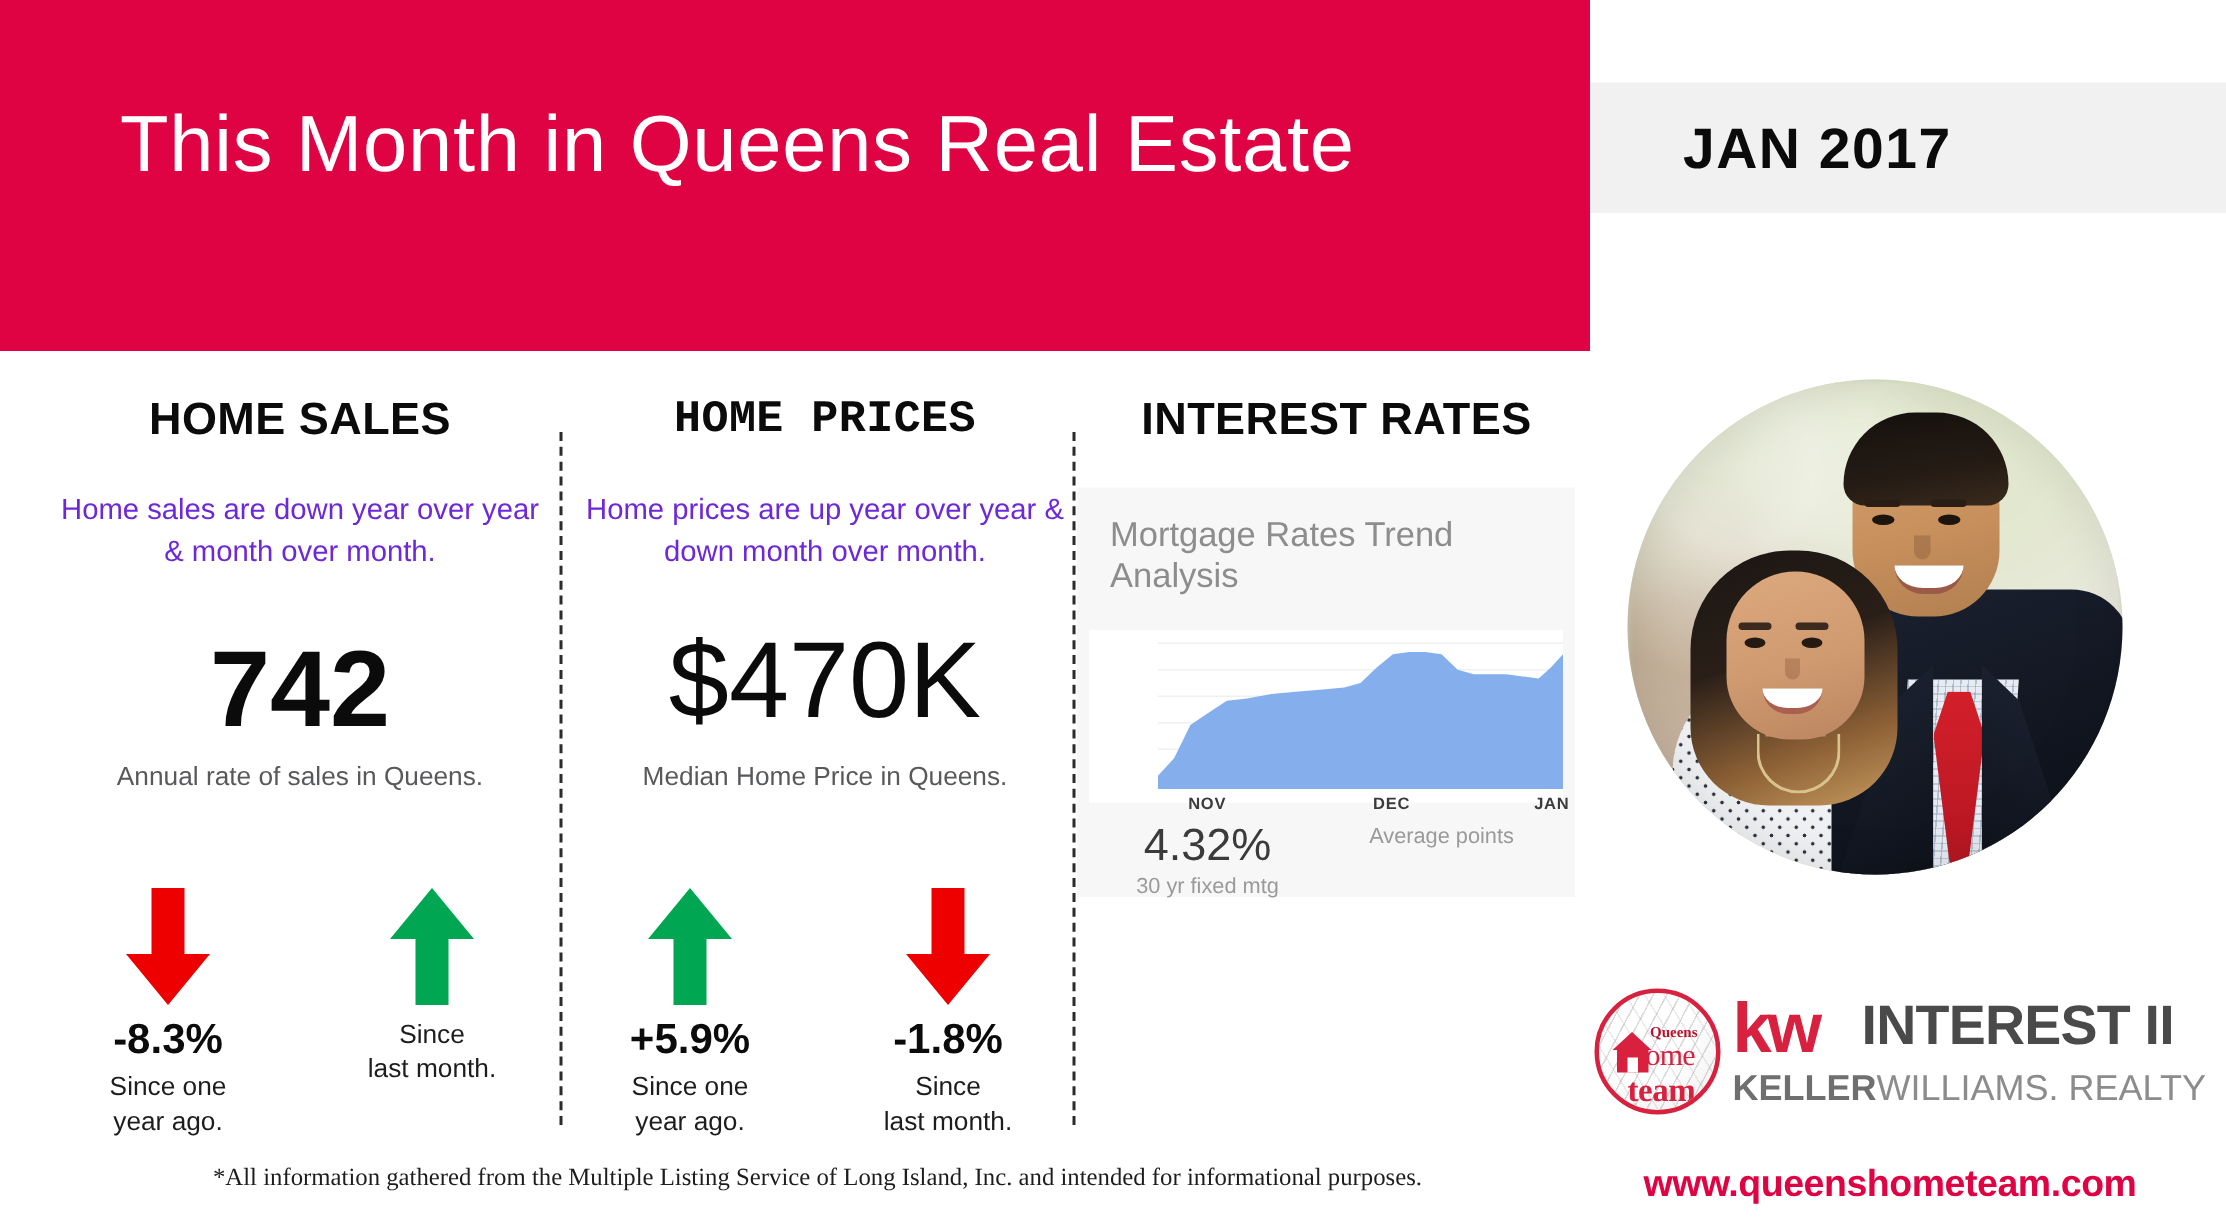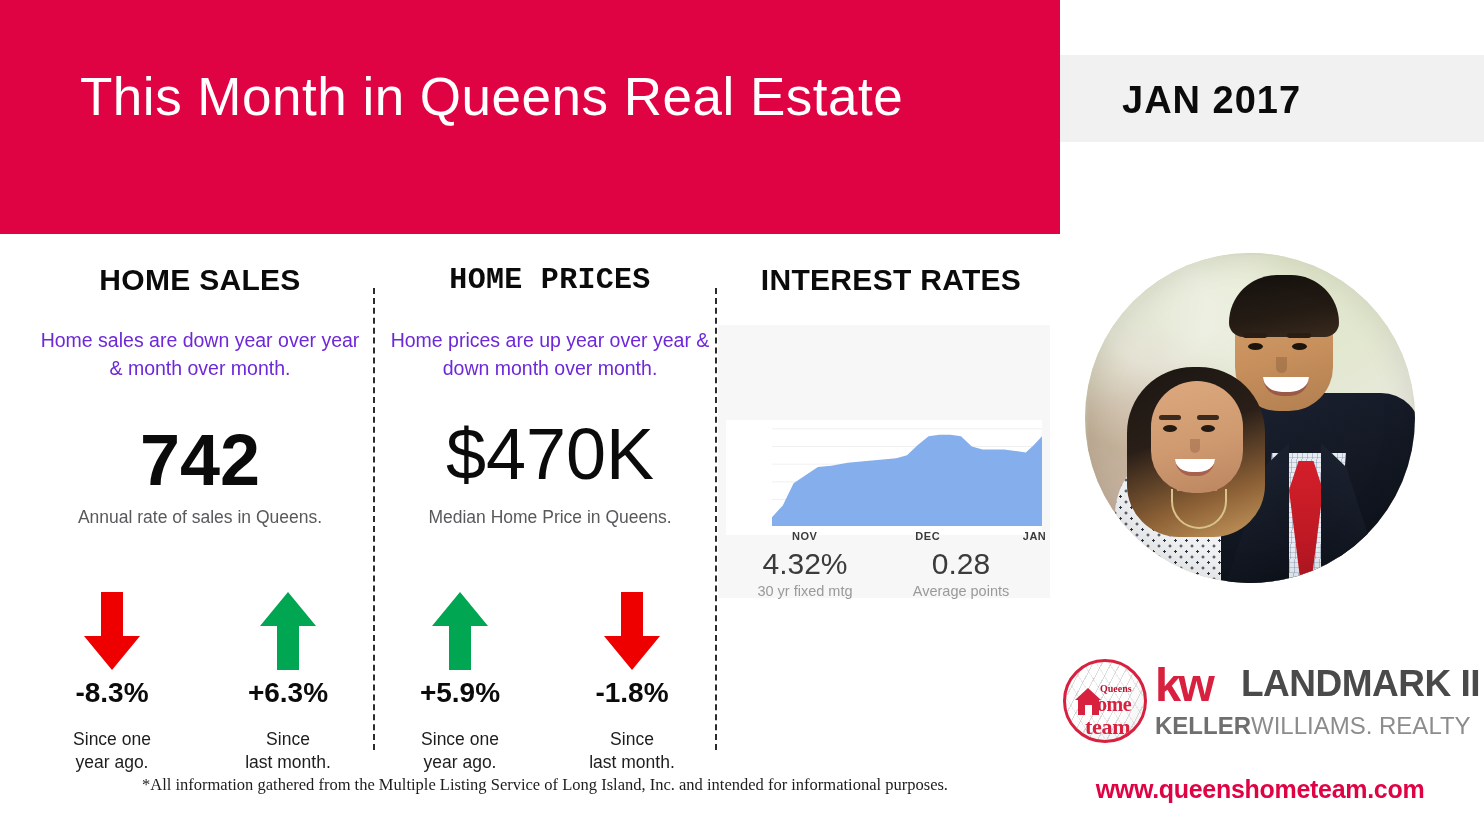--- a/index.html
+++ b/index.html
@@ -82,21 +82,21 @@
   #divider-2{ left:715px; }
 
   
   .stat-block{ position:absolute; width:160px; text-align:center; }
   .arrow{
     position:relative; width:56px; height:78px; margin:0 auto 8px;
   }
   .arrow svg{ display:block; }
   .stat-pct{
     font-size:28px; font-weight:bold; color:#0b0b0b; line-height:1.1;
-    margin-bottom:19px;
+    margin-bottom:4px;
   }
   .stat-note{
     font-size:17.5px; color:#1d1d1d; line-height:1.3;
   }
   #stat-1{ left:32px;  top:592px; }
   #stat-2{ left:208px; top:592px; }
   #stat-3{ left:380px; top:592px; }
   #stat-4{ left:552px; top:592px; }
 
   
@@ -306,21 +306,21 @@
     position:absolute; left:10px; top:17px; width:7px; height:10px;
     background:#ffffff;
   }
   #qht-queens{
     position:absolute; left:34px; top:21px;
     font-size:10px; font-weight:bold; color:#b8142f;
     font-family:"Liberation Serif", serif;
   }
   #qht-home{
     position:absolute; left:31px; top:31px;
-    font-size:20px; font-weight:bold; color:#d8203f;
+    font-size:20px; font-weight:normal; color:#d8203f;
     font-family:"Liberation Serif", serif; letter-spacing:-.5px;
   }
   #qht-team{
     position:absolute; left:19px; top:52px;
     font-size:22px; font-weight:bold; color:#d8203f;
     font-family:"Liberation Serif", serif; letter-spacing:-.3px;
   }
   #kw-mark{
     position:absolute; left:92px; top:4px;
     font-size:47px; font-weight:bold; color:#d8203f;
@@ -367,20 +367,21 @@
 <div class="sub-caption" id="col1-cap">Annual rate of sales in Queens.</div>
 
 <div class="col-title" id="col2-title">HOME PRICES</div>
 <div class="col-desc" id="col2-desc">Home prices are up year over year &amp; down month over month.</div>
 <div class="big-number" id="col2-num">$470K</div>
 <div class="sub-caption" id="col2-cap">Median Home Price in Queens.</div>
 
 <div class="col-title" id="col3-title">INTEREST RATES</div>
 
 <div id="chart-card">
+  <div id="chart-title">Mortgage Rates Trend Analysis</div>
 
   <div id="ylabels">
       <div class="ytick" style="top: 3.83333px;">4.38%</div>
       <div class="ytick" style="top: 21.5px;">4.26%</div>
       <div class="ytick" style="top: 39.1667px;">4.14%</div>
       <div class="ytick" style="top: 56.8333px;">4.02%</div>
       <div class="ytick" style="top: 74.5px;">3.90%</div>
       <div class="ytick" style="top: 92.1667px;">3.78%</div>
     </div>
 
@@ -402,41 +403,39 @@
       <div class="xtick" style="left: 66.12px;">NOV</div>
       <div class="xtick" style="left: 189.36px;">DEC</div>
       <div class="xtick" style="left: 296.8px;">JAN</div>
     </div>
 
   <div class="kpi" id="kpi-1">
     <div class="kpi-value">4.32%</div>
     <div class="kpi-label">30 yr fixed mtg</div>
   </div>
   <div class="kpi" id="kpi-2">
-    <div class="kpi-value">0.28</div>
     <div class="kpi-label">Average points</div>
   </div>
 </div>
 
 <div class="stat-block" id="stat-1">
   <div class="arrow">
     <svg width="56" height="78" viewBox="0 0 56 78">
         <polygon points="17,0 39,0 39,44 56,44 28,78 0,44 17,44" fill="#ee0000"></polygon>
       </svg>
   </div>
   <div class="stat-pct" style="color: rgb(11, 11, 11);">-8.3%</div>
   <div class="stat-note">Since one<br>year ago.</div>
 </div>
 <div class="stat-block" id="stat-2">
   <div class="arrow">
     <svg width="56" height="78" viewBox="0 0 56 78">
         <polygon points="28,0 56,34 39,34 39,78 17,78 17,34 0,34" fill="#00a651"></polygon>
       </svg>
   </div>
-  <div class="stat-pct" style="color: rgb(11, 11, 11);">+6.3%</div>
   <div class="stat-note">Since<br>last month.</div>
 </div>
 <div class="stat-block" id="stat-3">
   <div class="arrow">
     <svg width="56" height="78" viewBox="0 0 56 78">
         <polygon points="28,0 56,34 39,34 39,78 17,78 17,34 0,34" fill="#00a651"></polygon>
       </svg>
   </div>
   <div class="stat-pct" style="color: rgb(11, 11, 11);">+5.9%</div>
   <div class="stat-note">Since one<br>year ago.</div>
@@ -487,20 +486,20 @@
     <div class="house">
       <div class="roof"></div>
       <div class="body"></div>
       <div class="door"></div>
     </div>
     <div id="qht-queens">Queens</div>
     <div id="qht-home">ome</div>
     <div id="qht-team">team</div>
   </div>
   <div id="kw-mark">kw</div>
-  <div id="kw-landmark">LANDMARK II</div>
+  <div id="kw-landmark">INTEREST II</div>
   <div id="kw-sub">
     <span class="bold">KELLER</span><span>WILLIAMS. REALTY</span>
   </div>
 </div>
 
 <div id="footer-disclaimer">*All information gathered from the Multiple Listing Service of Long Island, Inc. and intended for informational purposes.</div>
 <div id="footer-url">www.queenshometeam.com</div>
 
 </body></html>

